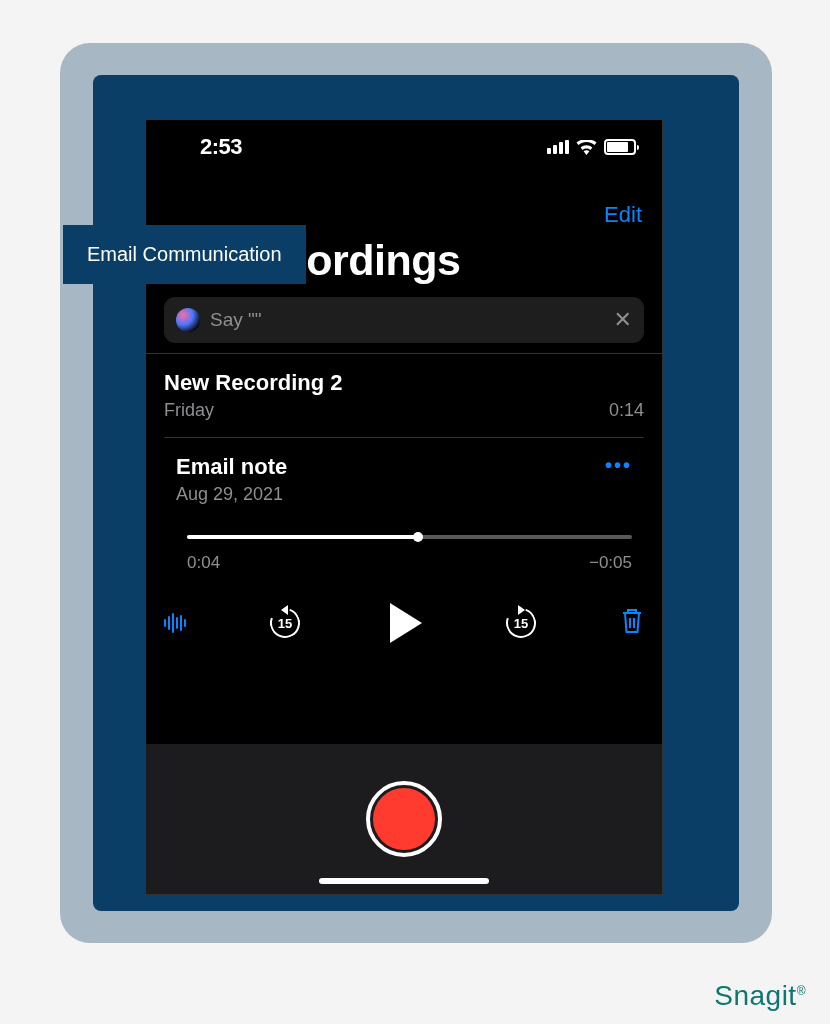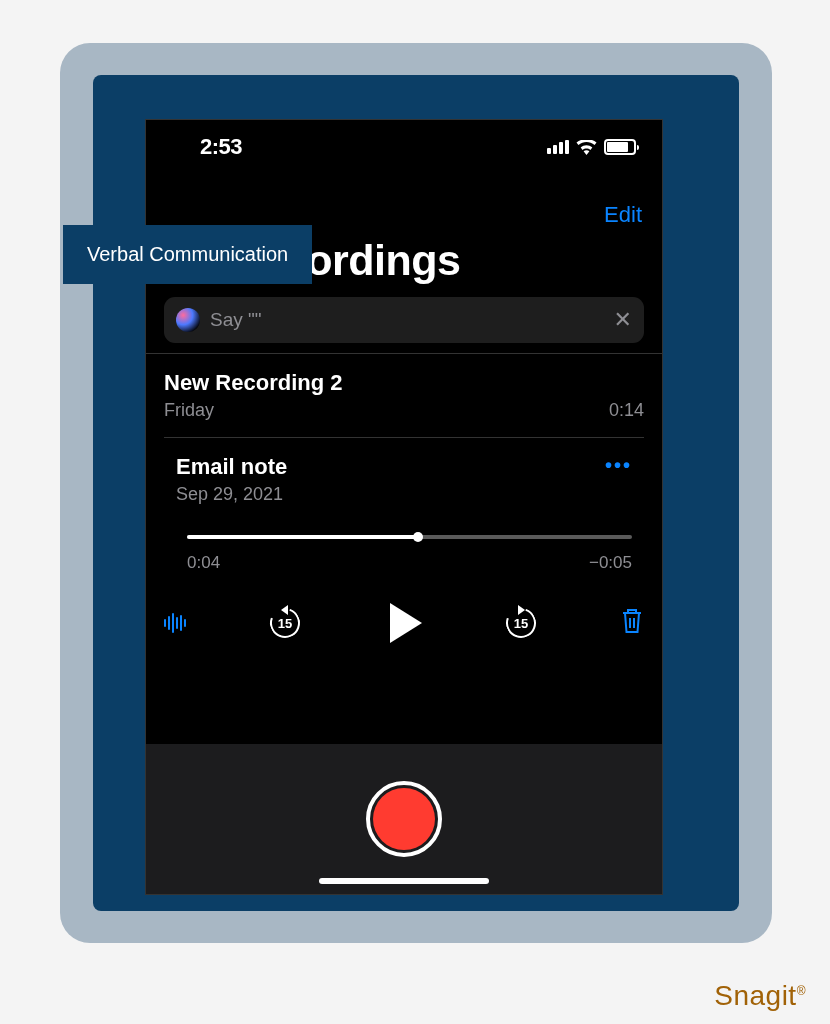--- a/index.html
+++ b/index.html
@@ -306,33 +306,33 @@
       background: #0b3e66;
       color: #fff;
       padding: 18px 24px;
       font-size: 20px;
       z-index: 10;
     }
     .watermark {
       position: absolute;
       bottom: 12px;
       right: 24px;
-      color: #a16207;
+      color: #0f766e;
       font-size: 28px;
       font-weight: 300;
       letter-spacing: 0.5px;
     }
     .watermark sup { font-size: 12px; }
   </style>
 </head>
 <body>
 
 <div class="outer-frame">
   <div class="blue-frame">
-    <div class="annotation-label">Verbal Communication</div>
+    <div class="annotation-label">Email Communication</div>
 
     <div class="phone-screen">
 
       <div class="status-bar">
         <div class="status-time">2:53</div>
         <div class="status-icons">
           <div class="cell-bars">
               <span></span>
               <span></span>
               <span></span>
@@ -368,21 +368,21 @@
           <div class="rec-dur">0:14</div>
         </div>
       </div>
 
       <div class="divider"></div>
 
       <div class="expanded-item">
         <div class="exp-header">
           <div>
             <div class="rec-title">Email note</div>
-            <div class="rec-date" style="margin-top:4px;">Sep 29, 2021</div>
+            <div class="rec-date" style="margin-top:4px;">Aug 29, 2021</div>
           </div>
           <div class="dots">•••</div>
         </div>
 
         <div class="scrubber-container">
           <div class="scrubber">
             <div class="scrubber-fill"></div>
             <div class="scrubber-knob"></div>
           </div>
           <div class="time-row">

